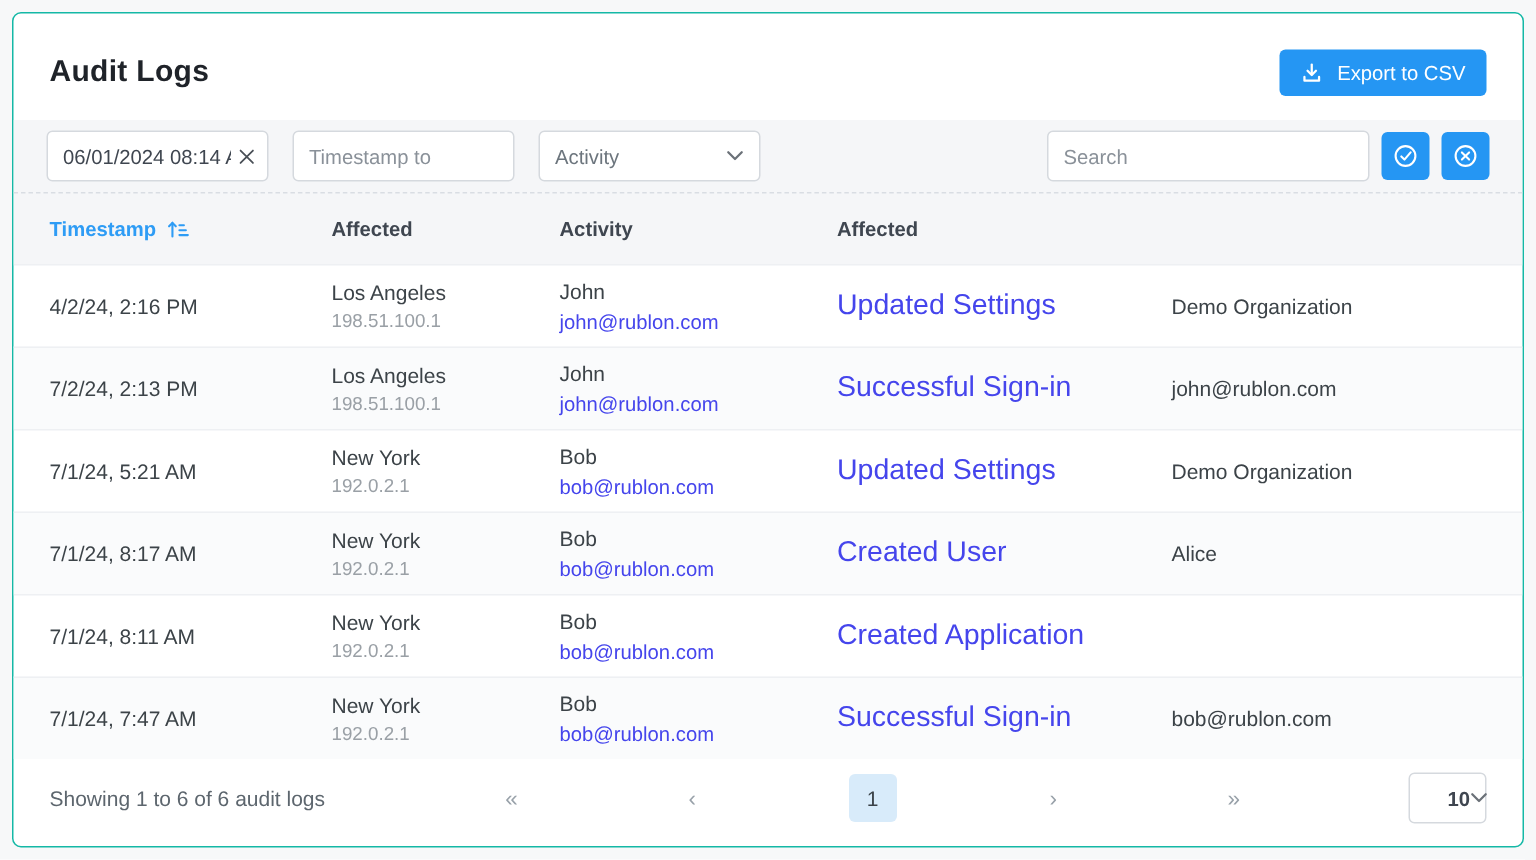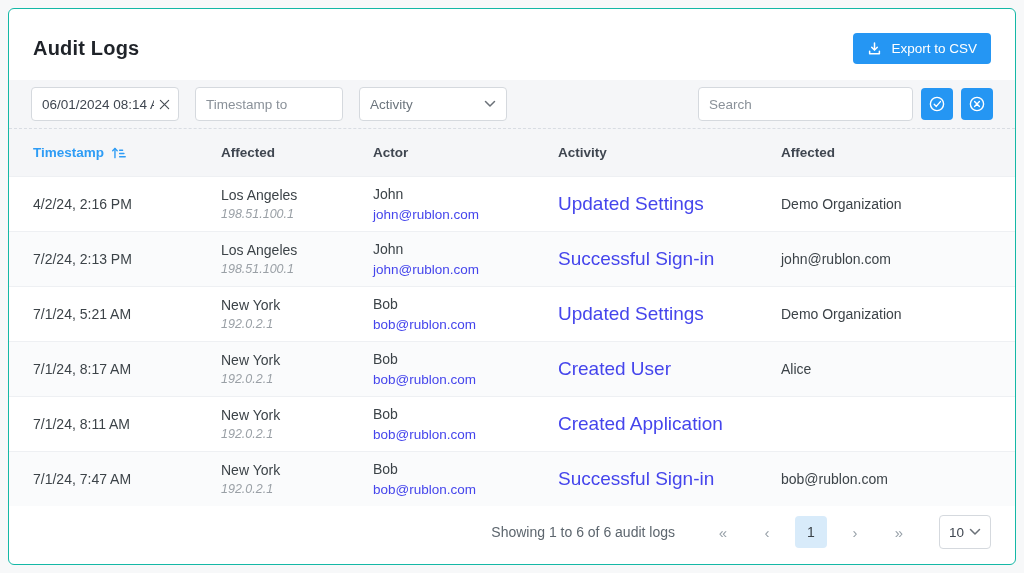--- a/index.html
+++ b/index.html
@@ -116,45 +116,45 @@
     cursor:pointer;
   }
   .tr{
     min-height:55px;
     align-items:center;
     border-top:1px solid #eef0f3;
     font-size:14px;
   }
   .tr:nth-child(even){background:#fafbfc;}
   .td{line-height:1.45;}
-  .sub{font-size:12.5px;color:#9aa0a6;font-style:italic;}
+  .sub{font-size:12.5px;color:#9aa0a6;}
   .link{color:var(--link);text-decoration:none;cursor:pointer;font-size:13.5px;}
   .activity-link{font-size:19px;}
   
   .footer{
     flex:1;
     display:flex;
     align-items:center;
-    justify-content:flex-end;
+    justify-content:space-between;
     padding:4px 24px 10px 24px;
     gap:12px;
   }
   .summary{font-size:14px;color:#5d666e;margin-right:20px;}
   .pg{
     width:32px;height:32px;
     background:transparent;
     border:none;border-radius:4px;
     color:#98a1a9;
     font-size:15px;
     font-family:inherit;
     cursor:pointer;
     display:flex;align-items:center;justify-content:center;
   }
   .pg.current{background:var(--active-page-bg);color:#3b4248;font-size:14px;}
-  .pagesize{width:52px;height:34px;margin-left:12px;color:#3f4650;padding:0 9px;}
+  .pagesize{width:52px;height:34px;margin-left:12px;color:#3f4650;padding:0 25px;font-weight:bold;}
   svg{display:block;}
 </style>
 </head>
 <body>
 
 <div class="card">
 
   <div class="card-header">
     <h1 class="page-title">Audit Logs</h1>
     <button class="btn-export">
@@ -214,21 +214,20 @@
         <svg width="15" height="14" viewBox="0 0 16 15" fill="none" stroke="currentColor" stroke-width="1.5" stroke-linecap="round">
           <path d="M4.2 12.5V2.8"></path>
             <path d="M1.8 5.2l2.4-2.4 2.4 2.4"></path>
           <path d="M9.2 4.5h3.2"></path>
             <path d="M9.2 8h4.6"></path>
             <path d="M9.2 11.5h6"></path>
         </svg>
       </span>
     </div>
     <div class="th">Affected</div>
-    <div class="th">Actor</div>
     <div class="th">Activity</div>
     <div class="th">Affected</div>
   </div>
 
   <div>
 
     <div class="grid-cols tr">
       <div class="td">4/2/24, 2:16 PM</div>
       <div class="td">
         <div>Los Angeles</div>

